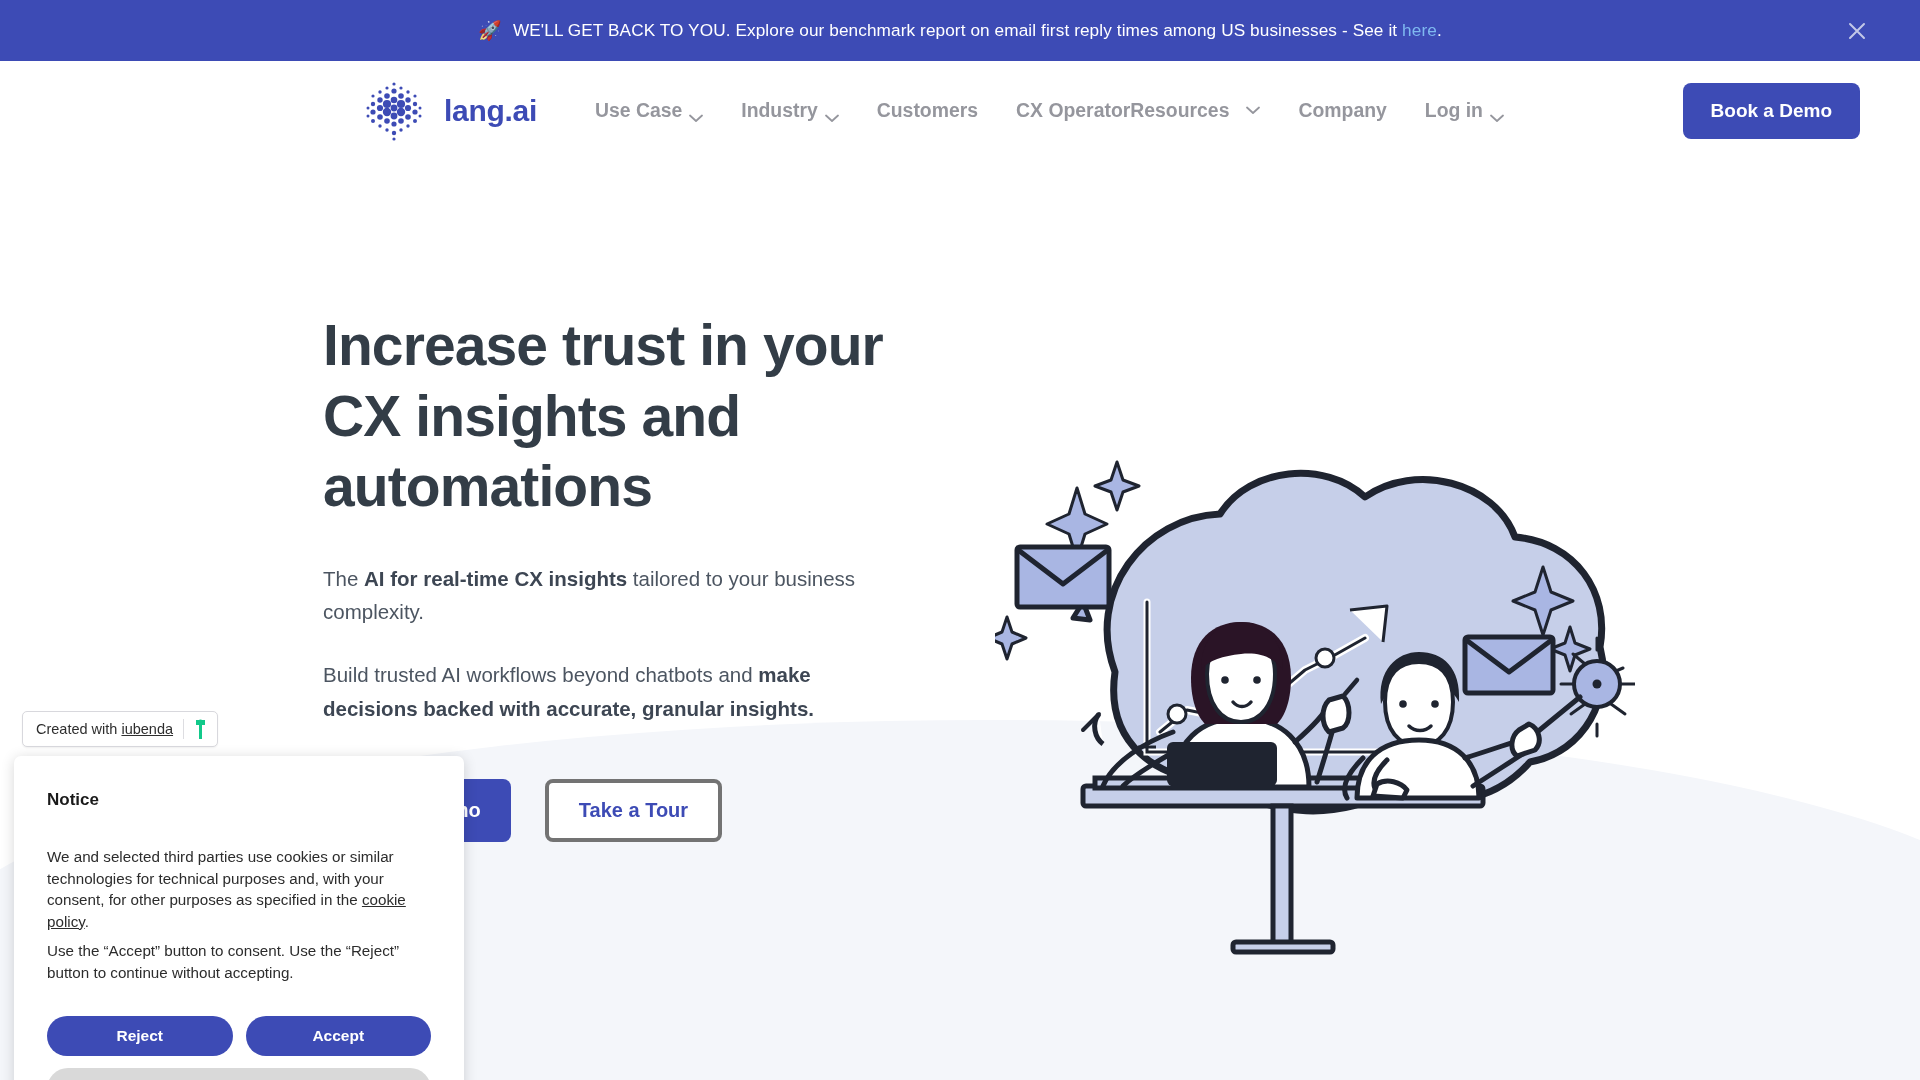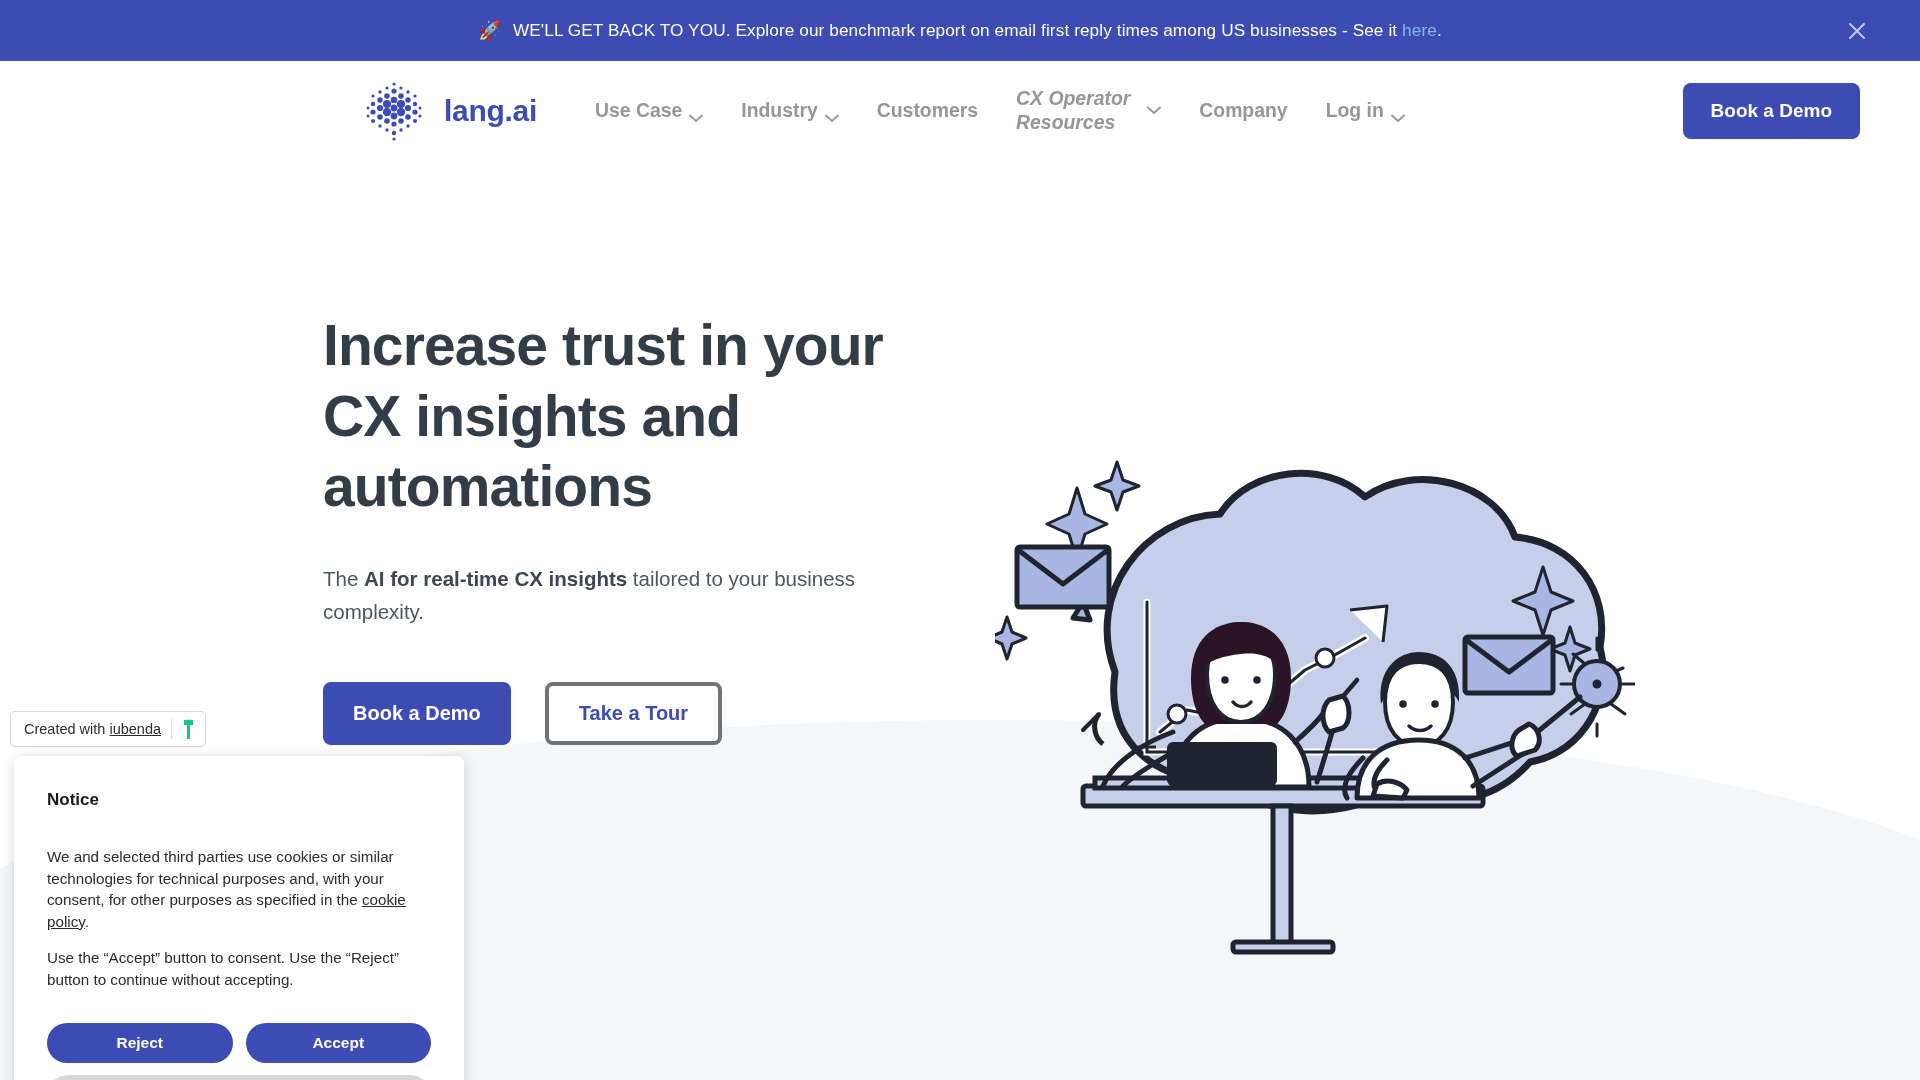--- a/index.html
+++ b/index.html
@@ -116,23 +116,21 @@
     cursor: pointer;
     white-space: nowrap;
     line-height: 1.25;
   }
   .nav-item.two-line {
     display: flex;
     align-items: center;
   }
   .nav-label-stack {
     display: flex;
-    flex-direction: column;
     line-height: 1.2;
-    font-style: italic;
   }
   .chev { display: block; flex: none; }
   .book-demo {
     margin-left: auto;
     background: #3d4bb5;
     color: #ffffff;
     font-size: 19px;
     font-weight: 700;
     border: none;
     border-radius: 8px;
@@ -202,21 +200,21 @@
     left: 995px;
     top: 282px;
     width: 640px;
     height: 545px;
   }
   .hero-illustration { width: 100%; height: 100%; display: block; }
 
   
   .iubenda-badge {
     position: absolute;
-    left: 10px;
+    left: 22px;
     top: 711px;
     z-index: 40;
     background: #ffffff;
     border: 1px solid #d8d8dd;
     border-radius: 5px;
     height: 36px;
     display: flex;
     align-items: center;
     padding: 0 10px 0 13px;
     box-shadow: 0 1px 2px rgba(0,0,0,.06);
@@ -252,21 +250,21 @@
     font-size: 17px;
     font-weight: 700;
     color: #1a1a1a;
     margin-bottom: 36px;
   }
   .cookie-body {
     font-size: 15.2px;
     line-height: 1.42;
     color: #2c2c2c;
   }
-  .cookie-body .p2 { margin-top: 15px; }
+  .cookie-body .p2 { margin-top: 8px; }
   .cookie-link {
     color: #2c2c2c;
     text-decoration: underline;
     cursor: pointer;
   }
   .cookie-actions {
     display: flex;
     gap: 13px;
     margin-top: 33px;
   }
@@ -409,20 +407,21 @@
 
     <button class="book-demo">Book a Demo</button>
   </div>
 
   <div class="hero">
     <div class="hero-left">
       <h1 class="hero-title">Increase trust in your CX insights and automations</h1>
 
       <p class="hero-p"><span>The </span><b>AI for real-time CX insights</b><span> tailored to your business complexity.</span></p>
 
+      <p class="hero-p second"><span>Build trusted AI workflows beyond chatbots and </span><b>make decisions backed with accurate, granular insights.</b></p>
 
       <div class="hero-cta">
         <button class="btn-primary">Book a Demo</button>
         <button class="btn-outline">Take a Tour</button>
       </div>
     </div>
 
     <div class="hero-right">
       <svg class="hero-illustration" viewBox="0 0 640 545">
 

